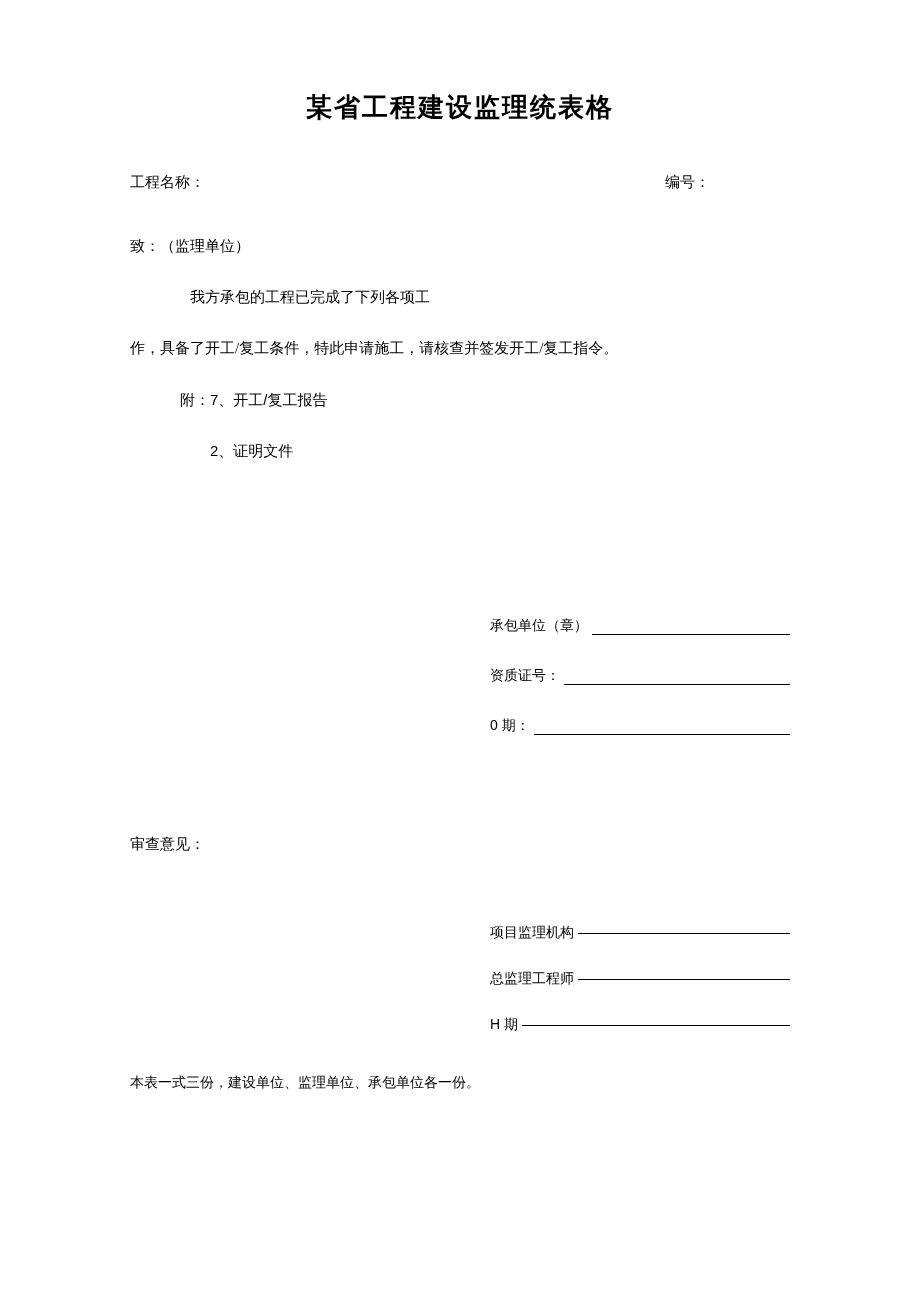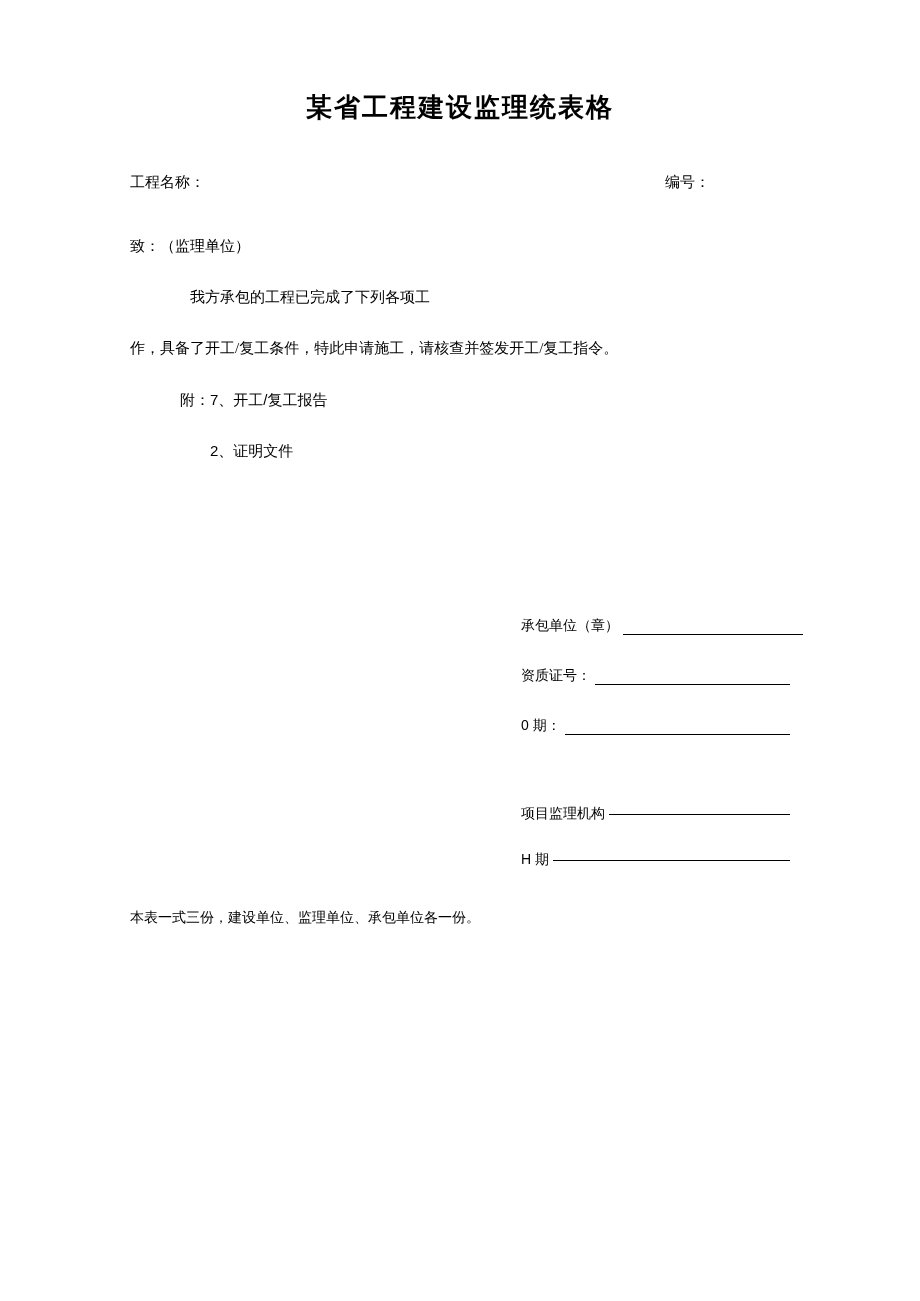--- a/index.html
+++ b/index.html
@@ -62,21 +62,20 @@
       margin-left: 360px;
       font-size: 14px;
     }
     .sign-row {
       display: flex;
       align-items: flex-end;
       margin-bottom: 32px;
     }
     .sign-label {
       white-space: nowrap;
-      margin-left: 31px;
     }
     .sign-line {
       flex: 1;
       border-bottom: 1px solid #000;
       margin-left: 4px;
       height: 1px;
       min-width: 180px;
     }
     .review-label {
       font-size: 15px;
@@ -129,24 +128,29 @@
     <div class="sign-row">
       <span class="sign-label">资质证号：</span>
       <span class="sign-line"></span>
     </div>
     <div class="sign-row">
       <span class="sign-label arial-prefix">0 期：</span>
       <span class="sign-line"></span>
     </div>
   </div>
 
+  <div class="review-label">审查意见：</div>
 
   <div class="sign-block-2">
     <div class="sign-row-2">
       <span class="sign-label">项目监理机构</span>
+      <span class="sign-line"></span>
+    </div>
+    <div class="sign-row-2">
+      <span class="sign-label">总监理工程师</span>
       <span class="sign-line"></span>
     </div>
     <div class="sign-row-2">
       <span class="sign-label arial-prefix">H 期</span>
       <span class="sign-line"></span>
     </div>
   </div>
 
   <div class="footer-note">本表一式三份，建设单位、监理单位、承包单位各一份。</div>
 

